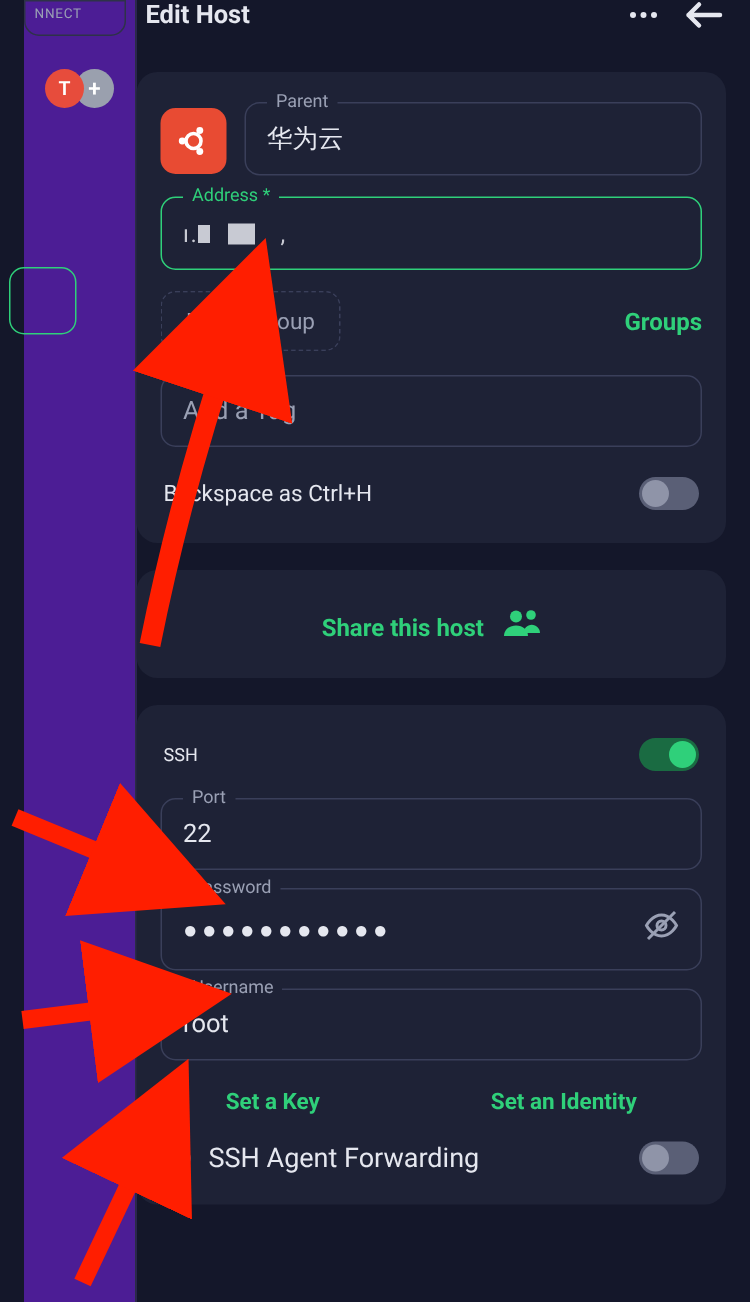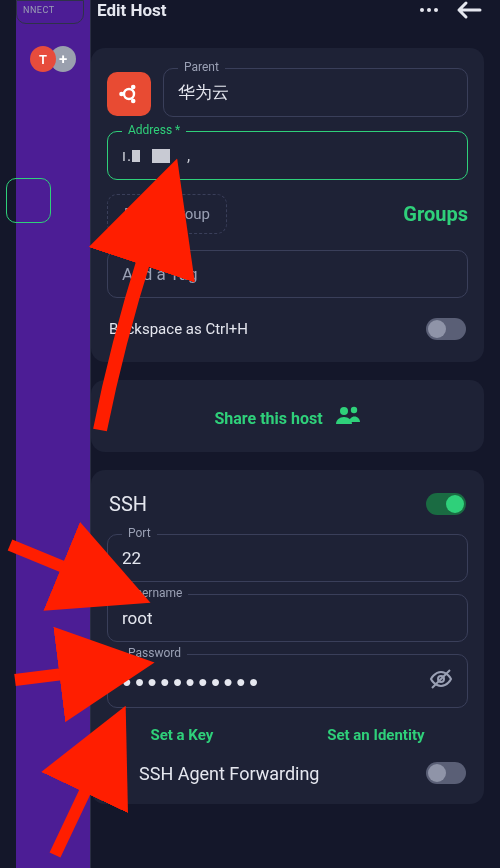--- a/index.html
+++ b/index.html
@@ -132,21 +132,21 @@
   .pg-row{display:flex;align-items:center;gap:10px;margin-bottom:16px;}
   .pg-box{
     flex:0 0 auto;
     border:1px dashed var(--border);
     border-radius:10px;
     padding:10px 16px;
     color:var(--text-dim);
     font-size:15px;
   }
   .groups-link{
-    margin-left:auto;color:var(--accent);font-weight:700;font-size:20px;
+    margin-left:auto;color:var(--accent);font-weight:700;font-size:16px;
   }
   
   .field.tag .inner{color:var(--text-dim);}
   
   .toggle-row{
     display:flex;align-items:center;justify-content:space-between;
     padding:6px 2px 2px;
   }
   .toggle-label{font-size:15px;color:var(--text);}
   .toggle{
@@ -164,21 +164,21 @@
     background:var(--panel);border-radius:14px;
     display:flex;align-items:flex-end;justify-content:center;gap:12px;
     padding:24px 0;margin-bottom:18px;
     color:var(--accent);font-weight:700;font-size:16px;
   }
   
   .ssh-head{
     display:flex;align-items:center;justify-content:space-between;
     padding:2px 2px 18px;
   }
-  .ssh-title{font-size:20px;color:var(--text);}
+  .ssh-title{font-size:12px;color:var(--text);}
   .ssh-card .field{margin-bottom:12px;}
   .field.password .inner{justify-content:space-between;}
   .pwd-dots{letter-spacing:3px;font-size:16px;}
   .eye{color:var(--text-dim);}
   .key-row{
     display:flex;justify-content:space-around;padding:6px 0 14px;gap:27px;
   }
   .key-link{color:var(--accent);font-weight:700;font-size:15px;}
   .agent-row{
     display:flex;align-items:center;gap:12px;padding:4px 2px 0;
@@ -288,41 +288,41 @@
     <div class="ssh-head">
       <div class="ssh-title">SSH</div>
       <div class="toggle on">
           <div class="knob"></div>
         </div>
     </div>
 
     <div class="field">
       <legend>Port</legend>
       <div class="inner">22</div>
-    </div>
-
-    <div class="field">
-      <legend>Username</legend>
-      <div class="inner">root</div>
     </div>
 
     <div class="field password">
       <legend>Password</legend>
       <div class="inner">
         <span class="pwd-dots">●●●●●●●●●●●</span>
         <span class="eye">
           <svg width="24" height="24" viewBox="0 0 24 24" fill="none" stroke="#9aa0b4" stroke-width="2">
               <path d="M2 12s3.5-7 10-7 10 7 10 7-3.5 7-10 7S2 12 2 12z"></path>
               <circle cx="12" cy="12" r="3"></circle>
               <line x1="3" y1="21" x2="21" y2="3"></line>
             </svg>
         </span>
       </div>
     </div>
 
+    <div class="field">
+      <legend>Username</legend>
+      <div class="inner">root</div>
+    </div>
+
     <div class="key-row">
       <div class="key-link"><span>Set a Key</span></div>
       <div class="key-link"><span>Set an Identity</span></div>
     </div>
 
     <div class="agent-row">
       <div class="radio"></div>
       <div style="font-size:18px;">SSH Agent Forwarding</div>
       <div class="toggle">
           <div class="knob"></div>

